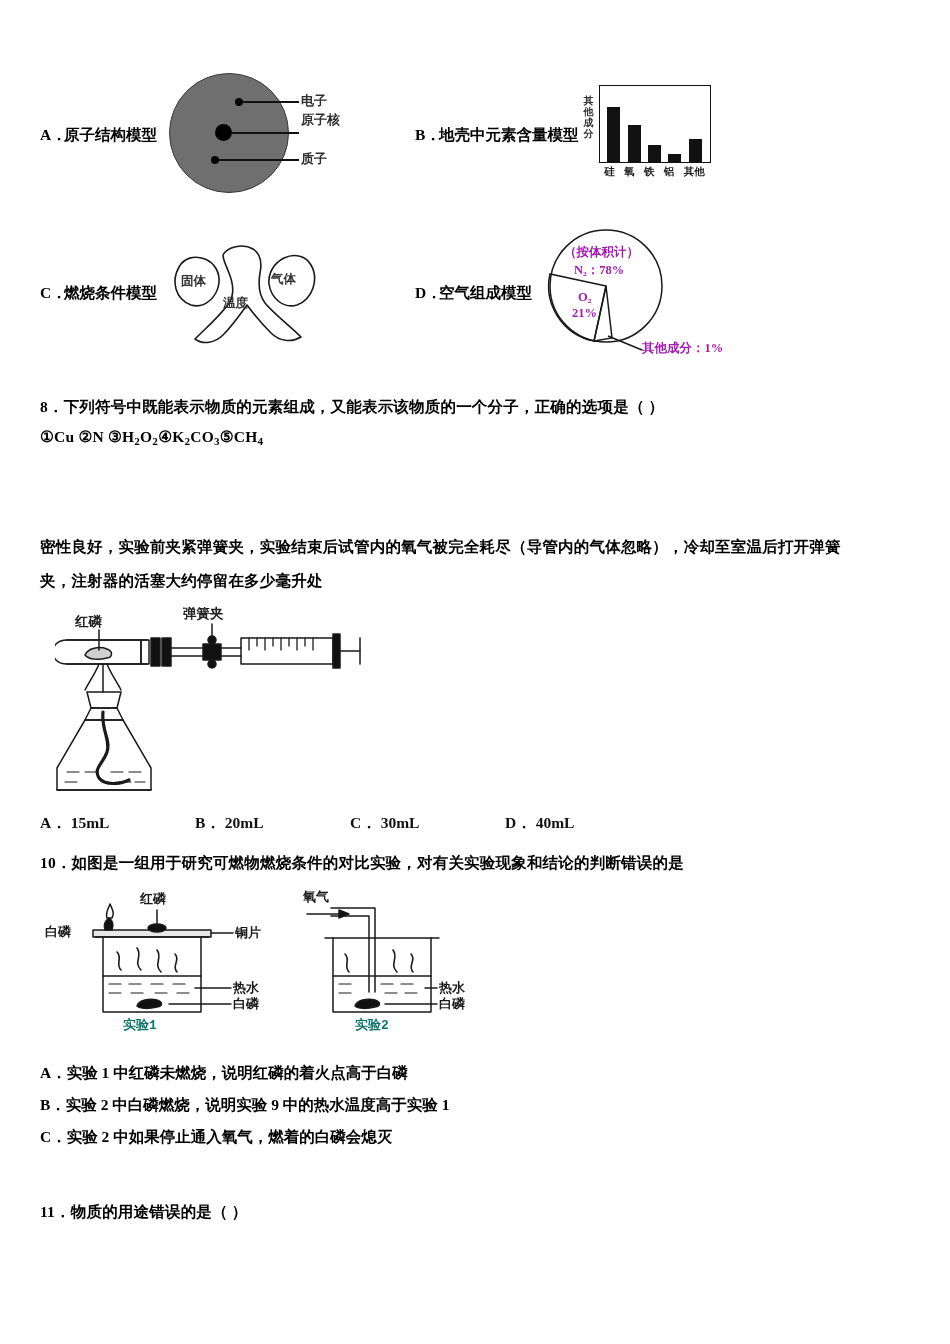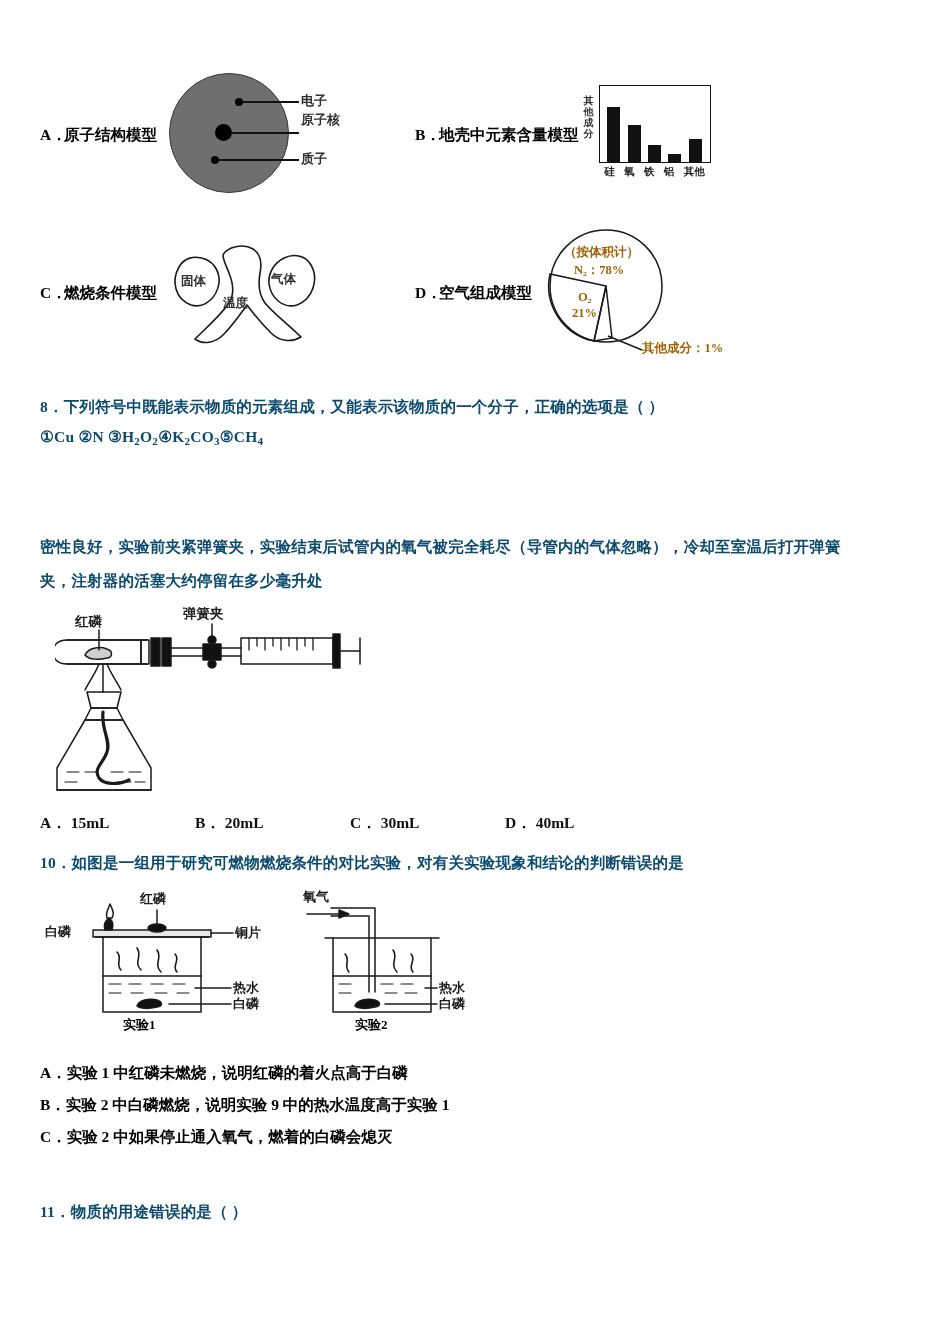--- a/index.html
+++ b/index.html
@@ -23,21 +23,21 @@
     box-sizing: border-box;
   }
 
   
   .qtext {
     font-family: "Liberation Serif", "DejaVu Serif", serif;
     font-weight: bold;
     font-size: 15.5px;
     line-height: 30px;
     letter-spacing: 0.2px;
-    color: #0c4a6e;
+    color: #000000;
   }
   .opt-label {
     font-family: "Liberation Serif", "DejaVu Serif", serif;
     font-weight: bold;
     font-size: 15.5px;
     color: #111;
     white-space: nowrap;
   }
 
   
@@ -148,21 +148,21 @@
     white-space: nowrap;
     font-family: "Liberation Sans", "DejaVu Sans", sans-serif;
   }
 
   
   .pie-wrap { position: relative; width: 210px; height: 130px; }
   .pie-lbl {
     position: absolute;
     font-size: 12.5px;
     font-weight: bold;
-    color: #a16207;
+    color: #a21caf;
     white-space: nowrap;
     text-align: center;
     font-family: "Liberation Serif", "DejaVu Serif", serif;
   }
 
   
   .qblock { position: absolute; left: 40px; }
   .opt-row {
     position: absolute;
     left: 40px;
@@ -198,22 +198,22 @@
     font-size: 13px;
     font-weight: bold;
     color: #1a1a1a;
     white-space: nowrap;
     font-family: "Liberation Sans", "DejaVu Sans", sans-serif;
   }
   .exp-cap {
     position: absolute;
     font-size: 13px;
     font-weight: bold;
-    color: #000000;
-    font-family: Liberation Serif, serif;
+    color: #0f766e;
+    font-family: Liberation Mono, monospace;
   }
 </style>
 </head>
 <body>
 
 <div class="page">
 
   <div class="q7-grid">
 
     <div class="q7-row">

